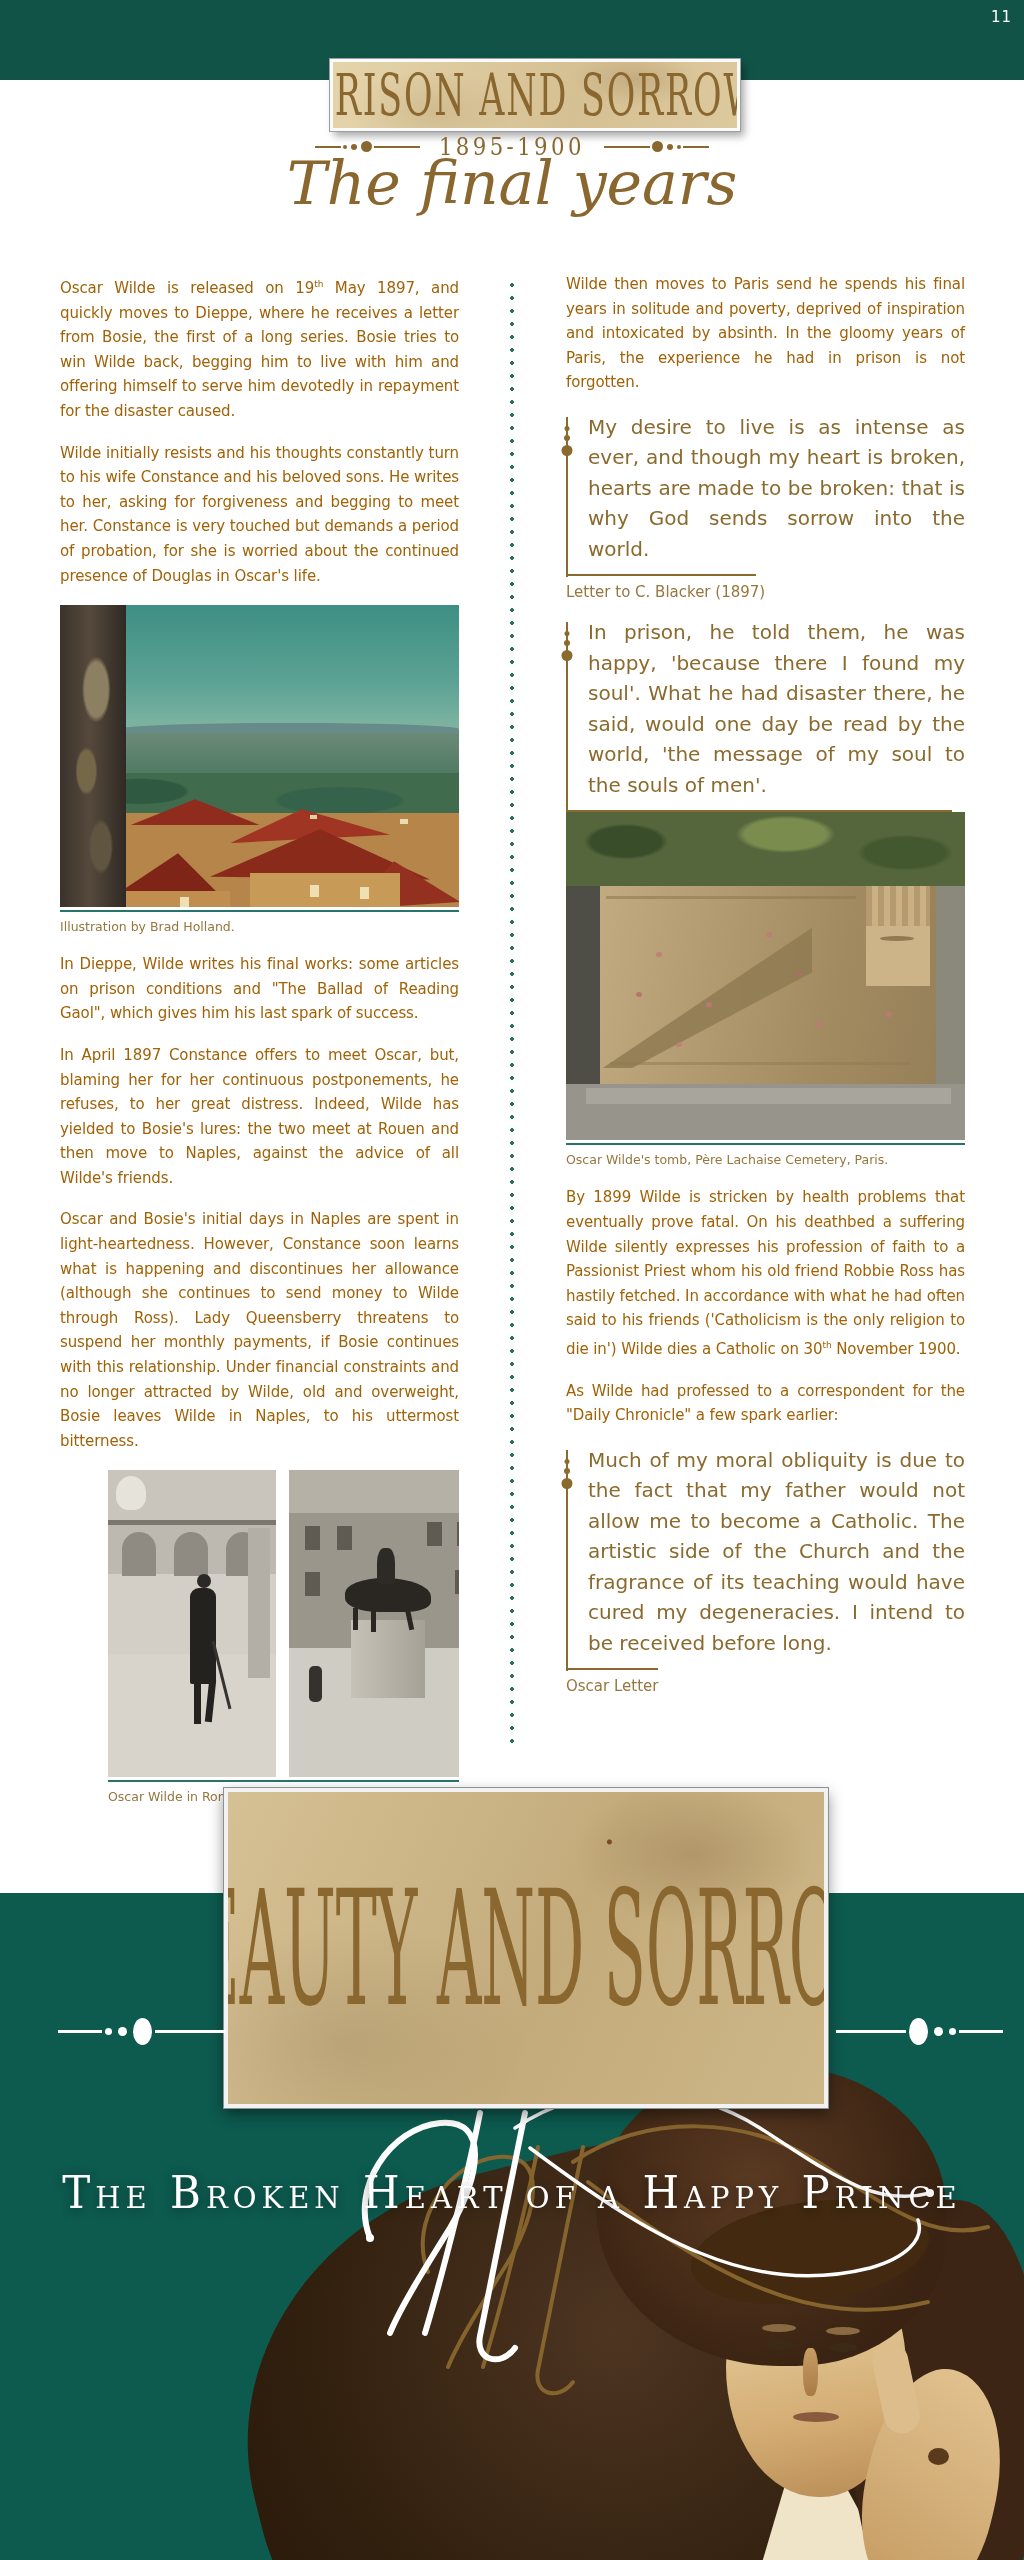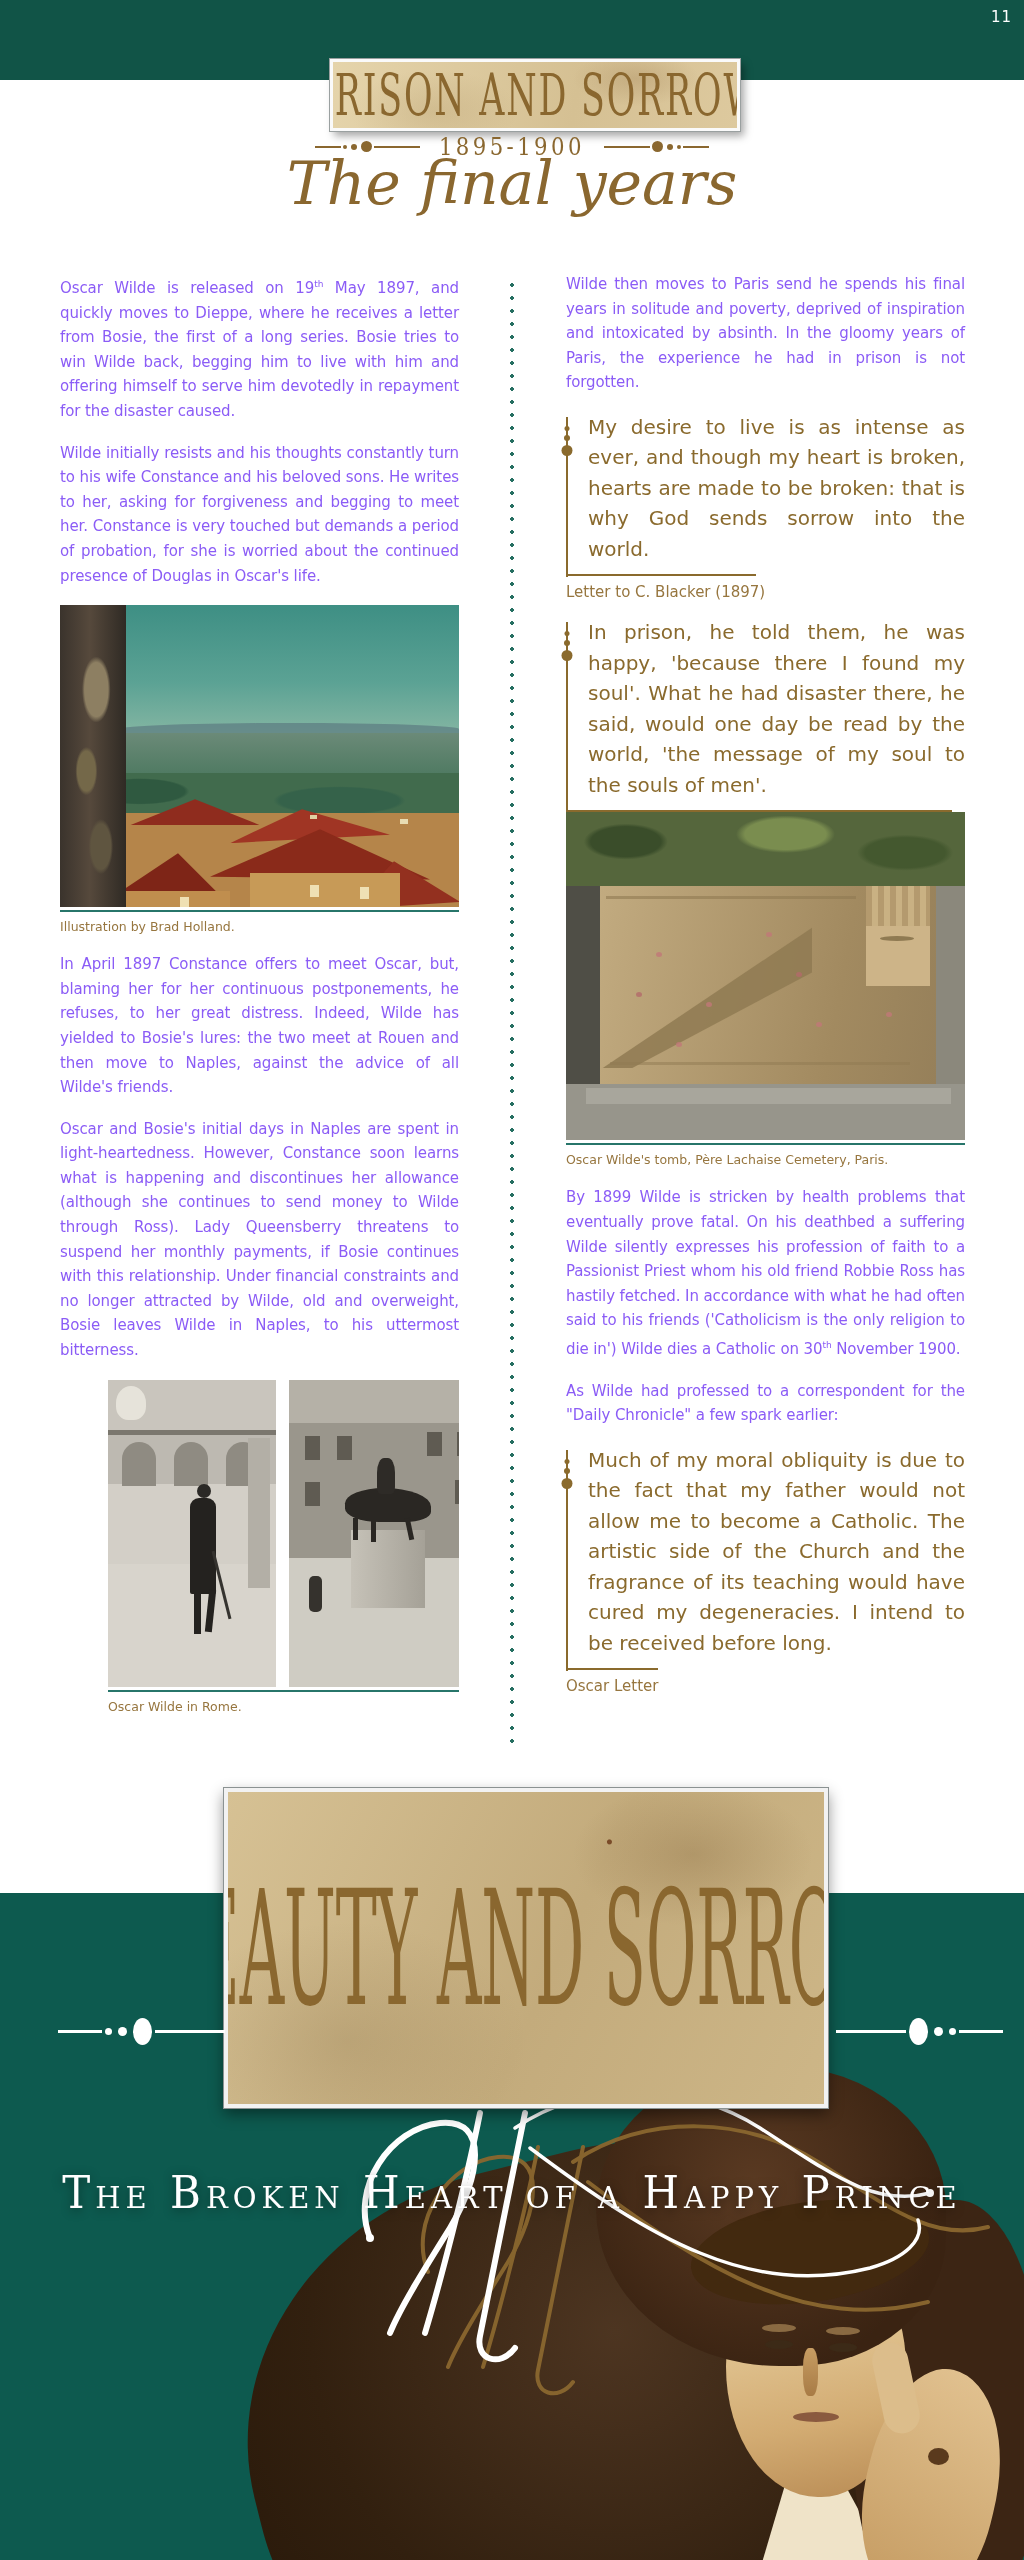--- a/index.html
+++ b/index.html
@@ -25,21 +25,21 @@
   .date-text{font-family:"DejaVu Serif",serif;font-size:25px;letter-spacing:4px;transform:scaleX(0.85);margin:0 6px;}
   .script-title{position:absolute;left:0;top:148px;width:1024px;text-align:center;
      font-family:"DejaVu Serif",serif;font-style:italic;font-size:60px;color:#8a672f;}
   
   .col{position:absolute;width:399px;}
   .col-left{left:60px;top:272px;}
   .col-right{left:566px;top:272px;}
   .col-divider{position:absolute;left:510px;top:283px;width:4px;height:1467px;
      background-image:radial-gradient(circle at 2px 2px,#256e61 1.6px,rgba(0,0,0,0) 1.8px);
      background-size:4px 13px;background-repeat:repeat-y;}
-  p.body{font-size:15px;line-height:24.6px;text-align:justify;color:#8b5cf6;margin:0 0 17px;letter-spacing:-0.1px;}
+  p.body{font-size:15px;line-height:24.6px;text-align:justify;color:#a16207;margin:0 0 17px;letter-spacing:-0.1px;}
   p.body sup{font-size:9px;}
   figure{margin:0;}
   .img-underline{height:2px;background:#27756a;margin-top:3px;}
   figcaption{font-size:12.5px;color:#97763f;margin-top:7px;margin-bottom:18px;}
   .img-frame{position:relative;overflow:hidden;}
   
   .quote-block{margin:4px 0 10px;}
   .quote-text{position:relative;padding-left:22px;font-size:20px;line-height:30.5px;
      color:#8a6a2d;text-align:justify;}
   .quote-text::before{content:"";position:absolute;left:0;top:5px;height:calc(100% + 8px);width:2px;background:#8a6a2d;}
@@ -227,20 +227,21 @@
           <i class="win w3"></i>
         <i class="speck1"></i>
           <i class="speck2"></i>
       </div>
       <div class="p-trunk"></div>
     </div>
     <div class="img-underline"></div>
     <figcaption>Illustration by Brad Holland.</figcaption>
   </figure>
 
+  <p class="body">In Dieppe, Wilde writes his final works: some articles on prison conditions and "The Ballad of Reading Gaol", which gives him his last spark of success.</p>
   <p class="body">In April 1897 Constance offers to meet Oscar, but, blaming her for her continuous postponements, he refuses, to her great distress. Indeed, Wilde has yielded to Bosie's lures: the two meet at Rouen and then move to Naples, against the advice of all Wilde's friends.</p>
   <p class="body">Oscar and Bosie's initial days in Naples are spent in light-heartedness. However, Constance soon learns what is happening and discontinues her allowance (although she continues to send money to Wilde through Ross). Lady Queensberry threatens to suspend her monthly payments, if Bosie continues with this relationship. Under financial constraints and no longer attracted by Wilde, old and overweight, Bosie leaves Wilde in Naples, to his uttermost bitterness.</p>
 
   <figure style="margin-top:12px;margin-left:48px;">
     <div class="photos-row">
       <div class="photo photo1">
         <div class="cornice"></div>
           <div class="arch a1"></div>
           <div class="arch a2"></div>
           <div class="arch a3"></div>

